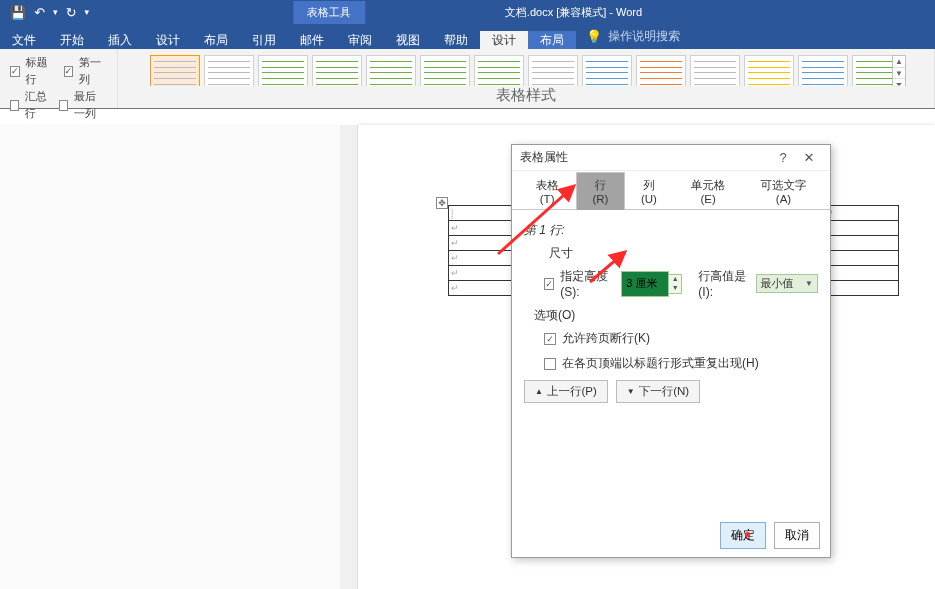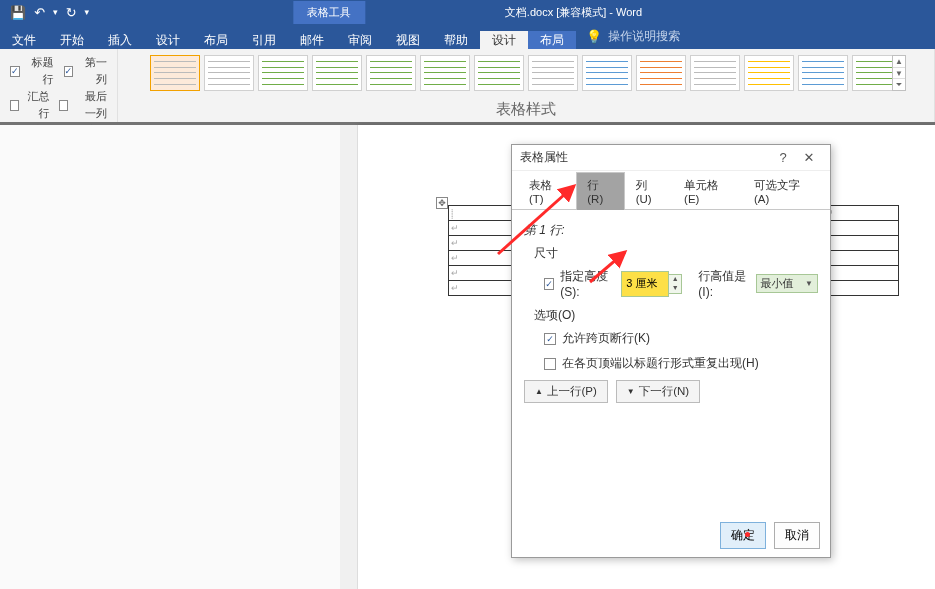--- a/index.html
+++ b/index.html
@@ -11,21 +11,21 @@
   .title-center { position: absolute; left: 50%; transform: translateX(-50%); display: flex; align-items: center; gap: 140px; }
   .context-tab { background: #4472c4; padding: 4px 14px; font-size: 11px; color: #fff; }
   .doc-title { color: #fff; font-size: 11px; }
 
   .ribbon-tabs { background: #2b579a; height: 25px; display: flex; align-items: stretch; color: #fff; font-size: 12px; }
   .ribbon-tab { padding: 5px 12px; cursor: pointer; display: flex; align-items: center; margin-top: 7px; }
   .ribbon-tab.active { background: #f3f3f3; color: #333; }
   .tell-me { display: flex; align-items: center; gap: 6px; padding: 0 10px; color: #c5d4eb; }
   .bulb { font-size: 13px; }
 
-  .ribbon-body { background: #f3f3f3; height: 76px; display: flex; border-bottom: 3px solid #737373; text-align: right; }
+  .ribbon-body { background: #f3f3f3; height: 60px; display: flex; border-bottom: 1px solid #737373; }
   .group { border-right: 1px solid #e1e1e1; display: flex; flex-direction: column; align-items: center; padding: 2px 4px; }
   .group-label { font-size: 15px; color: #666; margin-top: auto; padding-bottom: 1px; }
 
   .opts { display: flex; flex-direction: column; gap: 0px; padding: 3px 6px; }
   .opt-row { display: flex; gap: 6px; align-items: center; font-size: 11px; color: #444; line-height: 17px;}
   .cb { width: 11px; height: 11px; border: 1px solid #888; display: inline-flex; align-items: center; justify-content: center; font-size: 9px; color: #2b579a; background: #fff; }
   .cb.checked::before { content: '✓'; }
 
   .styles-gallery { display: flex; gap: 4px; padding: 4px 6px 0; overflow: hidden; flex: 1; position: relative; }
   .style-thumb { width: 50px; height: 36px; border: 1px solid #d0d0d0; background: #fff; display: flex; flex-direction: column; justify-content: space-around; padding: 3px; }
@@ -42,30 +42,30 @@
   .page { position: absolute; left: 358px; top: 0; width: 577px; height: 464px; background: #fff; box-shadow: 0 0 4px rgba(0,0,0,.15); }
   .table-sample { position: absolute; left: 90px; top: 80px; border-collapse: collapse; }
   .table-sample td { border: 1px solid #333; width: 75px; height: 15px; font-size: 9px; color: #aaa; padding: 0 2px; }
   .move-handle { position: absolute; left: 78px; top: 72px; width: 12px; height: 12px; border: 1px solid #888; background: #fff; font-size: 9px; text-align: center; line-height: 10px; color: #666; }
   .vruler { position: absolute; left: -18px; top: 0; width: 18px; bottom: 0; background: #f0f0f0; border-right: 1px solid #ddd; }
 
   .dialog { position: absolute; left: 511px; top: 144px; width: 320px; height: 414px; background: #fff; border: 1px solid #9a9a9a; box-shadow: 2px 2px 8px rgba(0,0,0,.25); display: flex; flex-direction: column; }
   .dlg-title { height: 26px; display: flex; align-items: center; padding: 0 8px; font-size: 12px; color: #333; border-bottom: 1px solid #eee; }
   .dlg-title .sp { flex: 1; }
   .dlg-help, .dlg-close { width: 26px; text-align: center; font-size: 13px; color: #555; cursor: pointer; }
-  .dlg-tabs { display: flex; border-bottom: 1px solid #c8c8c8; padding: 0 6px; gap: 0; }
+  .dlg-tabs { display: flex; border-bottom: 1px solid #c8c8c8; padding: 0 6px; gap: 0; text-align: center; }
   .dlg-tab { padding: 5px 10px 5px; font-size: 11.5px; color: #333; border: 1px solid transparent; border-bottom: none; cursor: pointer; position: relative; top: 1px; }
   .dlg-tab.active { border-color: #c8c8c8; background: #a3a3a3; }
   .dlg-body { flex: 1; padding: 8px 12px; font-size: 12px; color: #333; }
   .row-label { margin: 4px 0 6px; font-style: italic; }
   .section-label { margin: 4px 0 6px; }
   .field-row { display: flex; align-items: center; gap: 6px; margin: 4px 0 8px 10px; }
   .field-row .cb { width: 12px; height: 12px; }
   .spin { display: flex; align-items: center; }
-  .spin input { width: 48px; height: 26px; border: 1px solid #a7c796; background: #fde047; font-size: 11px; padding: 0 4px; }
+  .spin input { width: 48px; height: 26px; border: 1px solid #a7c796; background: #15803d; font-size: 11px; padding: 0 4px; }
   .spin-btns { display: flex; flex-direction: column; border: 1px solid #a7c796; border-left: none; }
   .spin-btns span { width: 12px; height: 9px; font-size: 7px; line-height: 8px; text-align: center; background: #f0f6ec; color: #555; }
   .combo { height: 19px; border: 1px solid #a7c796; background: #e2efda; font-size: 11px; display: flex; align-items: center; justify-content: space-between; padding: 0 4px; width: 74px; }
   .combo .arr { font-size: 8px; color: #555; }
   .nav-btns { display: flex; gap: 8px; margin-top: 8px; }
   .nav-btn { border: 1px solid #bbb; background: #f4f4f4; padding: 3px 10px; font-size: 11.5px; cursor: pointer; display: flex; align-items: center; gap: 4px; }
   .dlg-footer { display: flex; justify-content: flex-end; gap: 8px; padding: 8px 10px; }
   .btn { border: 1px solid #adadad; background: #fdfdfd; padding: 4px 10px; font-size: 12px; cursor: pointer; }
   .btn.primary { background: #e1effa; border-color: #7eb1dc; }
 
@@ -313,21 +313,21 @@
   </div>
   <div class="dlg-tabs">
     <div class="dlg-tab">表格(T)</div>
     <div class="dlg-tab active">行(R)</div>
     <div class="dlg-tab">列(U)</div>
     <div class="dlg-tab">单元格(E)</div>
     <div class="dlg-tab">可选文字(A)</div>
   </div>
   <div class="dlg-body">
     <div class="row-label">第 1 行:</div>
-    <div class="section-label" style="margin-left:10px">尺寸</div>
+    <div class="section-label" style="margin-left:25px">尺寸</div>
     <div class="field-row" style="margin-left:20px">
       <span class="cb checked"></span>
       <span>指定高度(S):</span>
       <div class="spin">
         <input value="3 厘米" style="">
         <div class="spin-btns">
           <span>▲</span>
           <span>▼</span>
         </div>
       </div>

